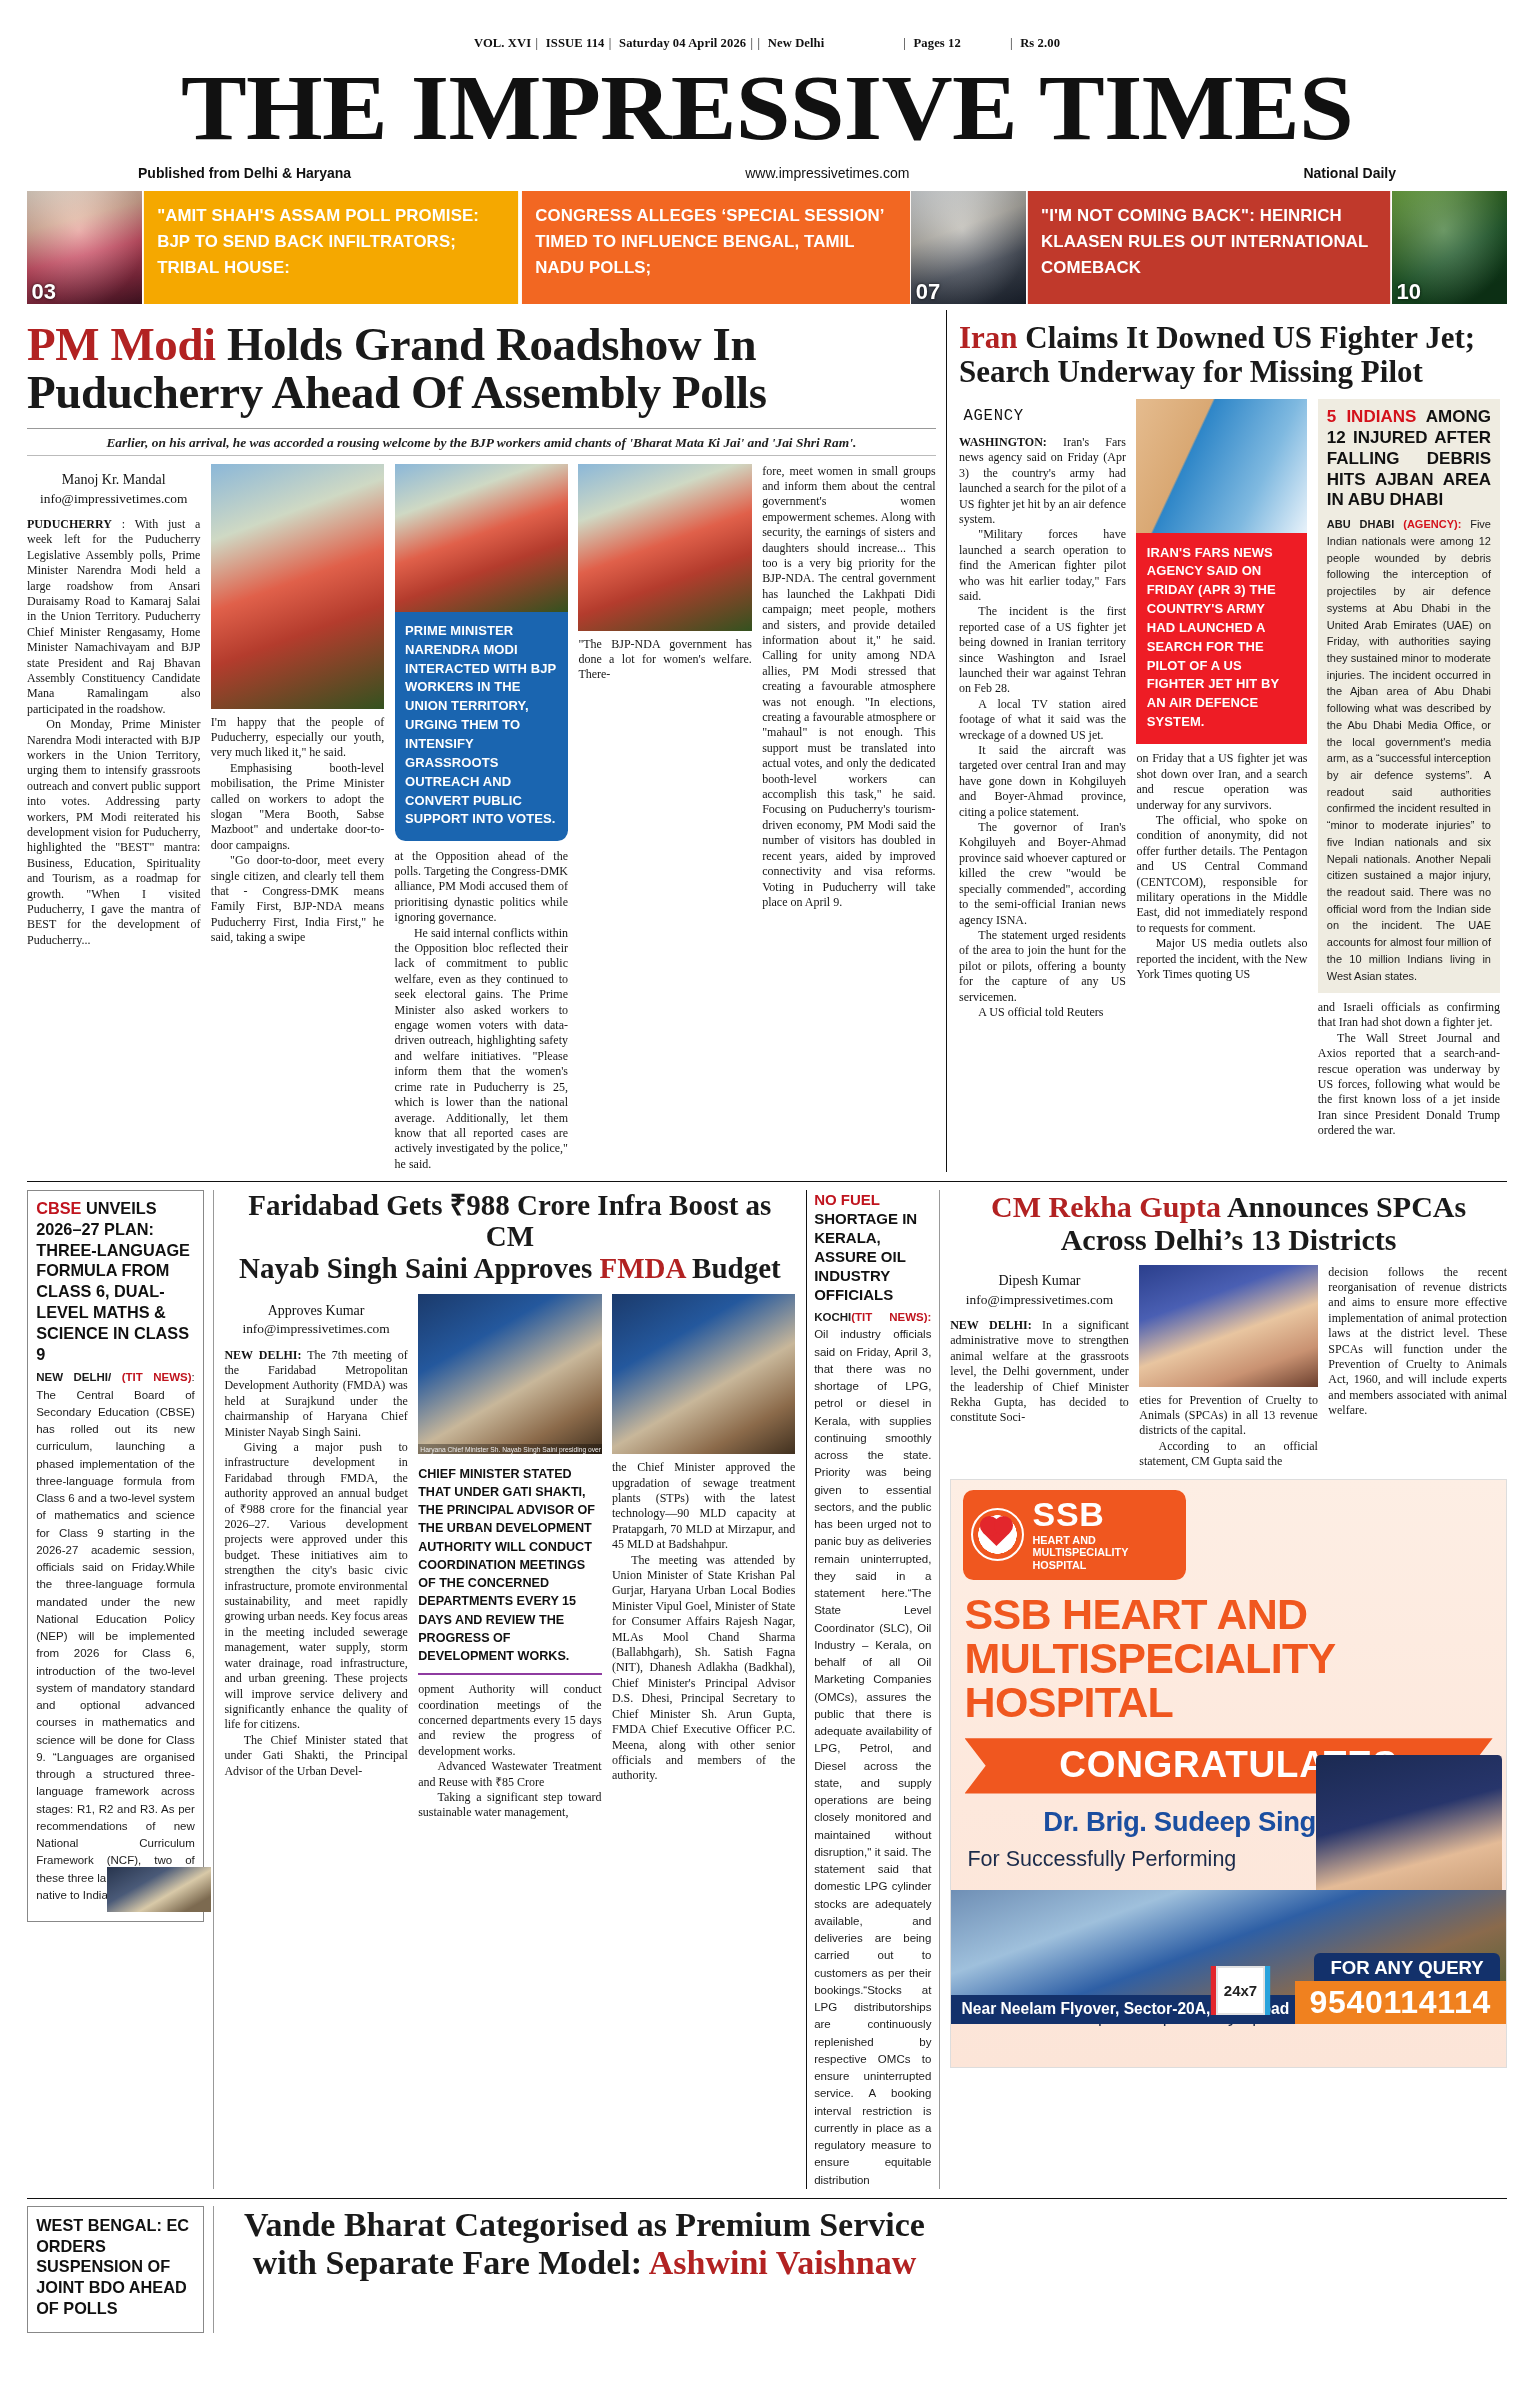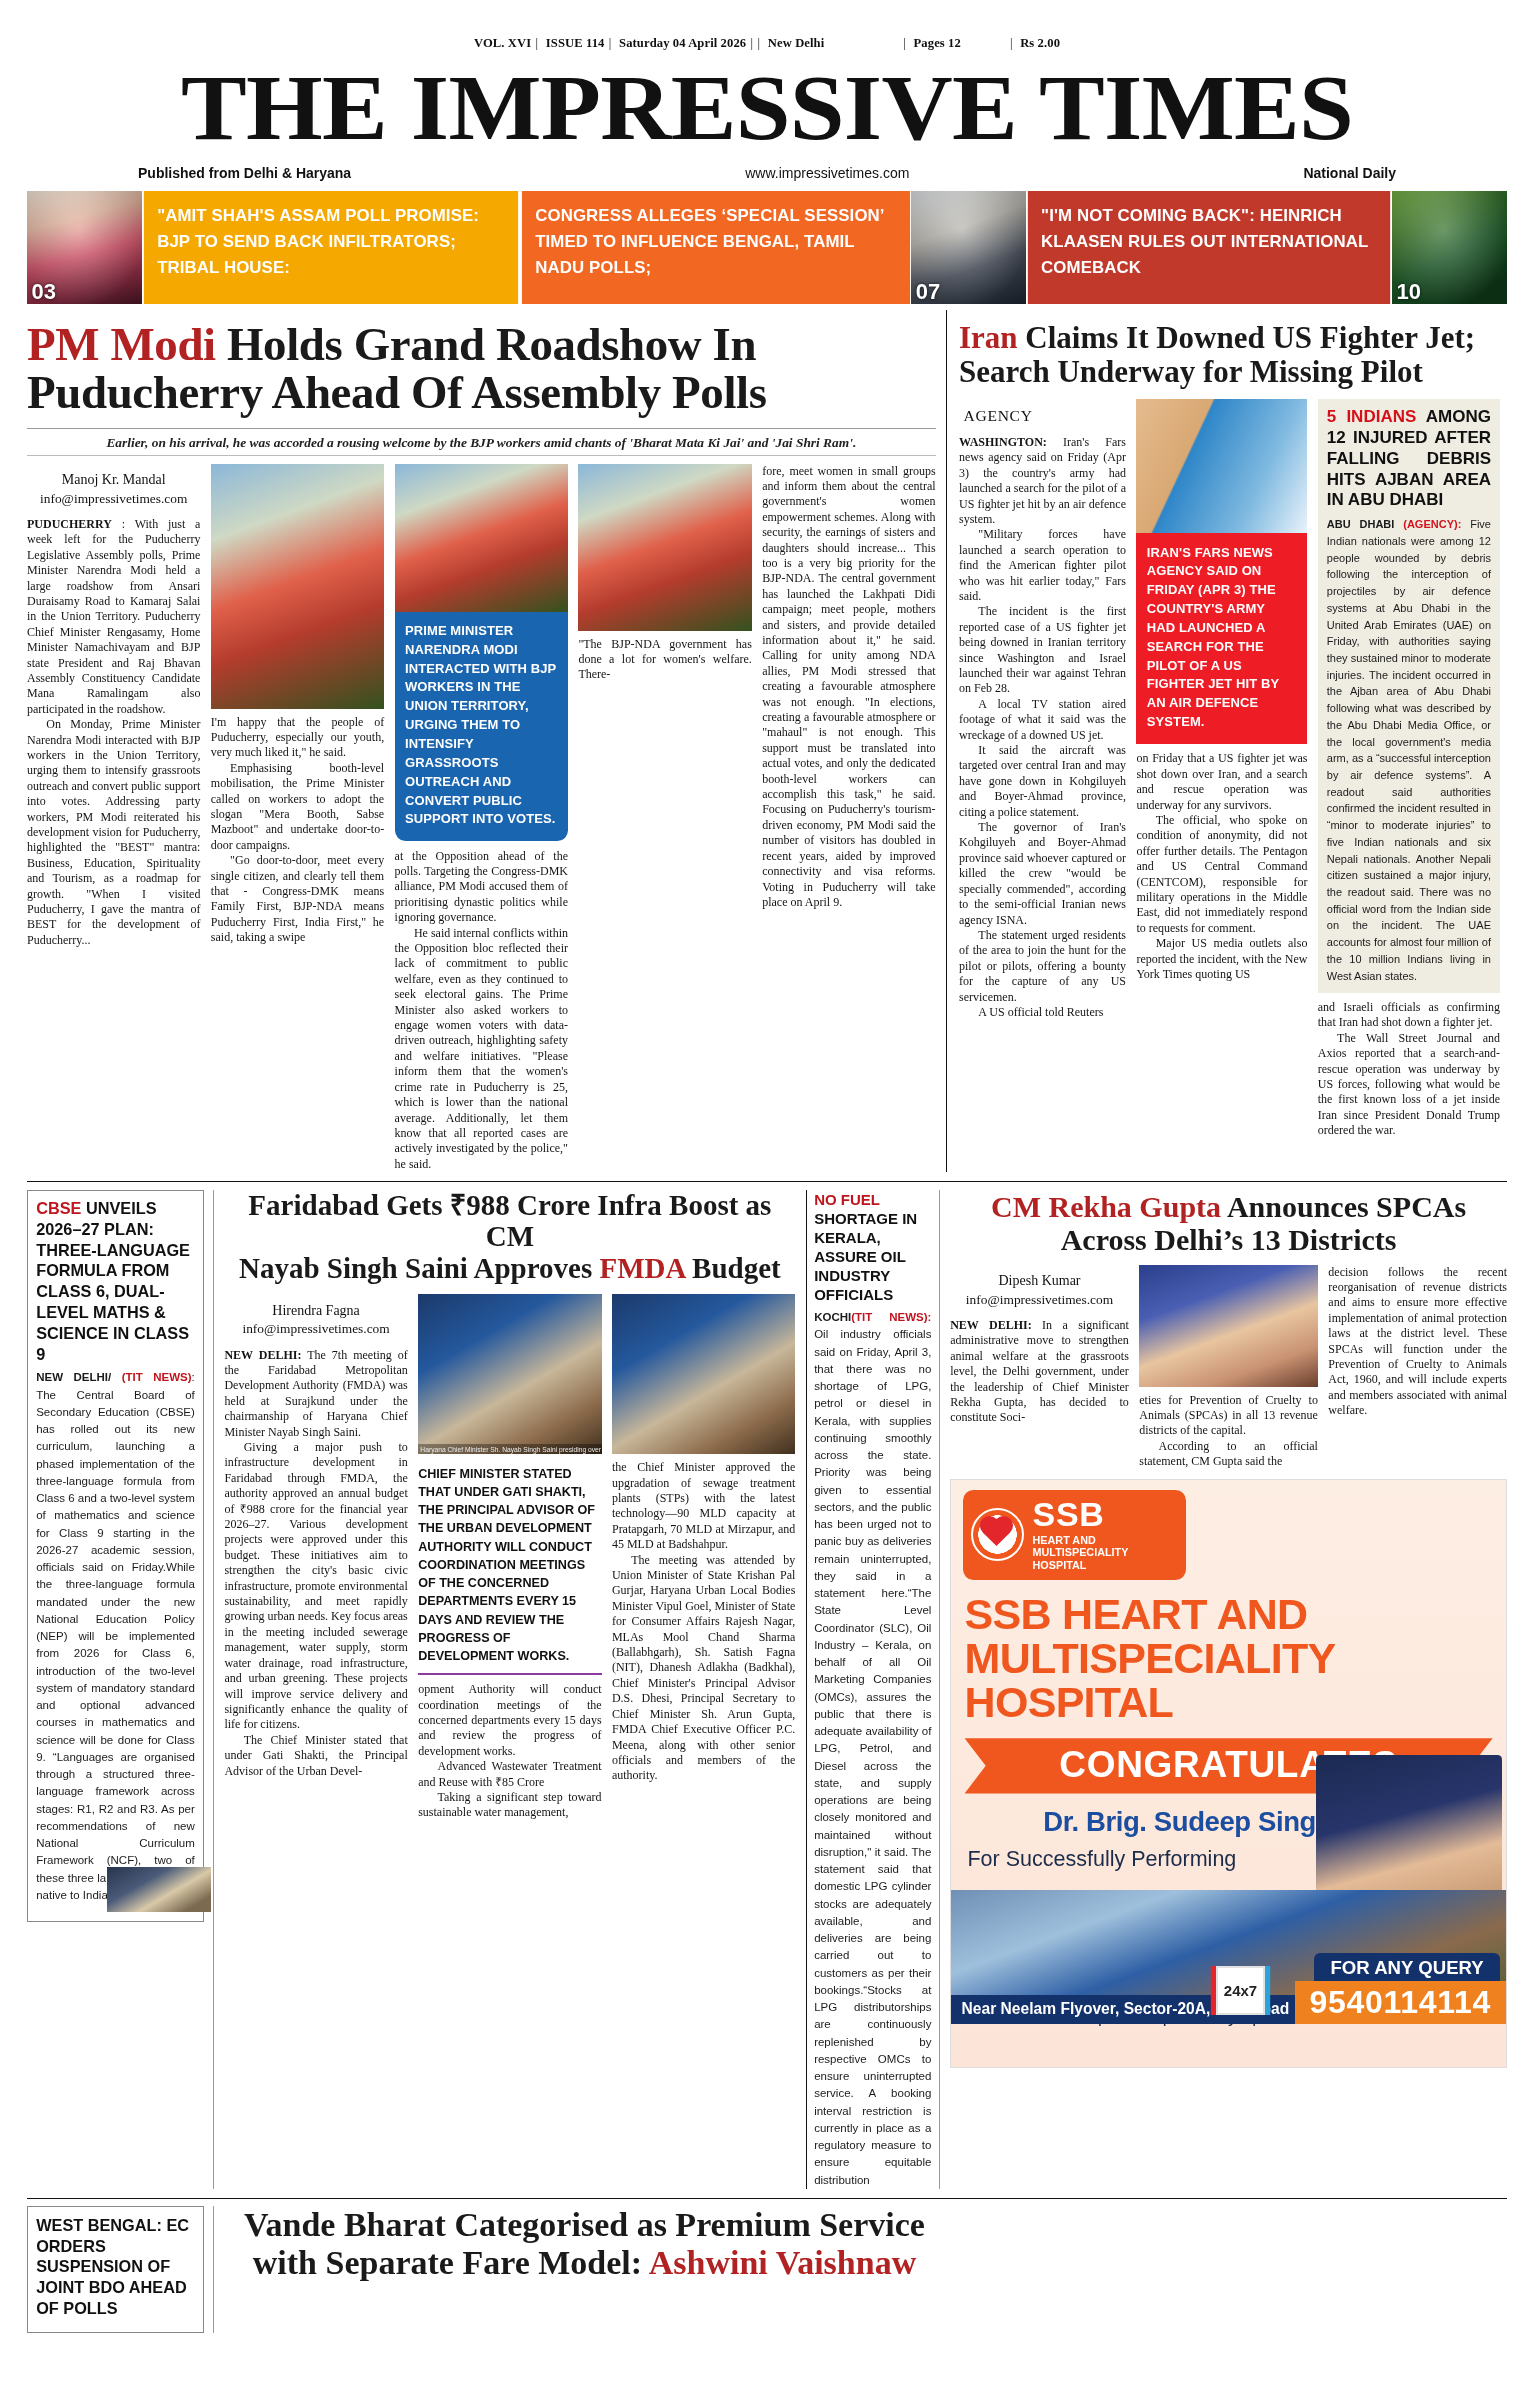--- a/index.html
+++ b/index.html
@@ -101,21 +101,21 @@
     font-size:31px; line-height:1.1; margin:10.4px 0 0 0; color:#1a1a1a;
   }
   h2.sub .hl { color:#b22222; }
 
   .byline {
     text-align:center; font-family:"Liberation Serif", serif;
     font-size:14px; line-height:1.35; margin:7.4px 0 9px 0; color:#111;
   }
   .byline .em { font-size:13.4px; }
   .byline-agency {
-    font-family:Liberation Serif, serif; font-size:15.6px;
+    font-family:Liberation Mono, monospace; font-size:15.6px;
     letter-spacing:0.7px; margin:7.4px 0 10.4px 4.5px; color:#111;
   }
 
   .cols { display:flex; gap:10.4px; }
   .c1 { flex:1 1 0; min-width:0; }
   p.body {
     font-family:"Liberation Serif", serif;
     font-size:12px; line-height:1.285; text-align:justify;
     margin:0 0 0 0; text-indent:19.3px; color:#141414;
     hyphens:auto; -webkit-hyphens:auto;
@@ -416,21 +416,21 @@
 
     <div style="width:613px;padding:0 10.4px;border-left:0.7px solid #999;border-right:1.5px solid #111;">
       <h2 class="sub" style="font-size:29px;margin-top:0;text-align:center;">
         <span>Faridabad Gets ₹988 Crore Infra Boost as CM</span><br>
         <span>Nayab Singh Saini Approves </span><span class="hl">FMDA</span><span> Budget</span>
       </h2>
 
       <div class="cols" style="margin-top:9px;">
         <div class="c1">
           <div class="byline">
-            <div>Hirendra Fagna</div>
+            <div>Approves Kumar</div>
             <div class="em">info@impressivetimes.com</div>
           </div>
           <p class="body first"><b>NEW DELHI:</b><span> The 7th meeting of the Faridabad Metropolitan Development Authority (FMDA) was held at Surajkund under the chairmanship of Haryana Chief Minister Nayab Singh Saini.</span></p>
           <p class="body">Giving a major push to infrastructure development in Faridabad through FMDA, the authority approved an annual budget of ₹988 crore for the financial year 2026–27. Various development projects were approved under this budget. These initiatives aim to strengthen the city's basic civic infrastructure, promote environmental sustainability, and meet rapidly growing urban needs. Key focus areas in the meeting included sewerage management, water supply, storm water drainage, road infrastructure, and urban greening. These projects will improve service delivery and significantly enhance the quality of life for citizens.</p>
           <p class="body">The Chief Minister stated that under Gati Shakti, the Principal Advisor of the Urban Devel-</p>
         </div>
         <div class="c1">
           <div class="img ph-fmda" style="height:160px;">
             <div class="cap">Haryana Chief Minister Sh. Nayab Singh Saini presiding over the 7th meeting of Faridabad Metropolitan Development Authority (FMDA)</div>
           </div>

